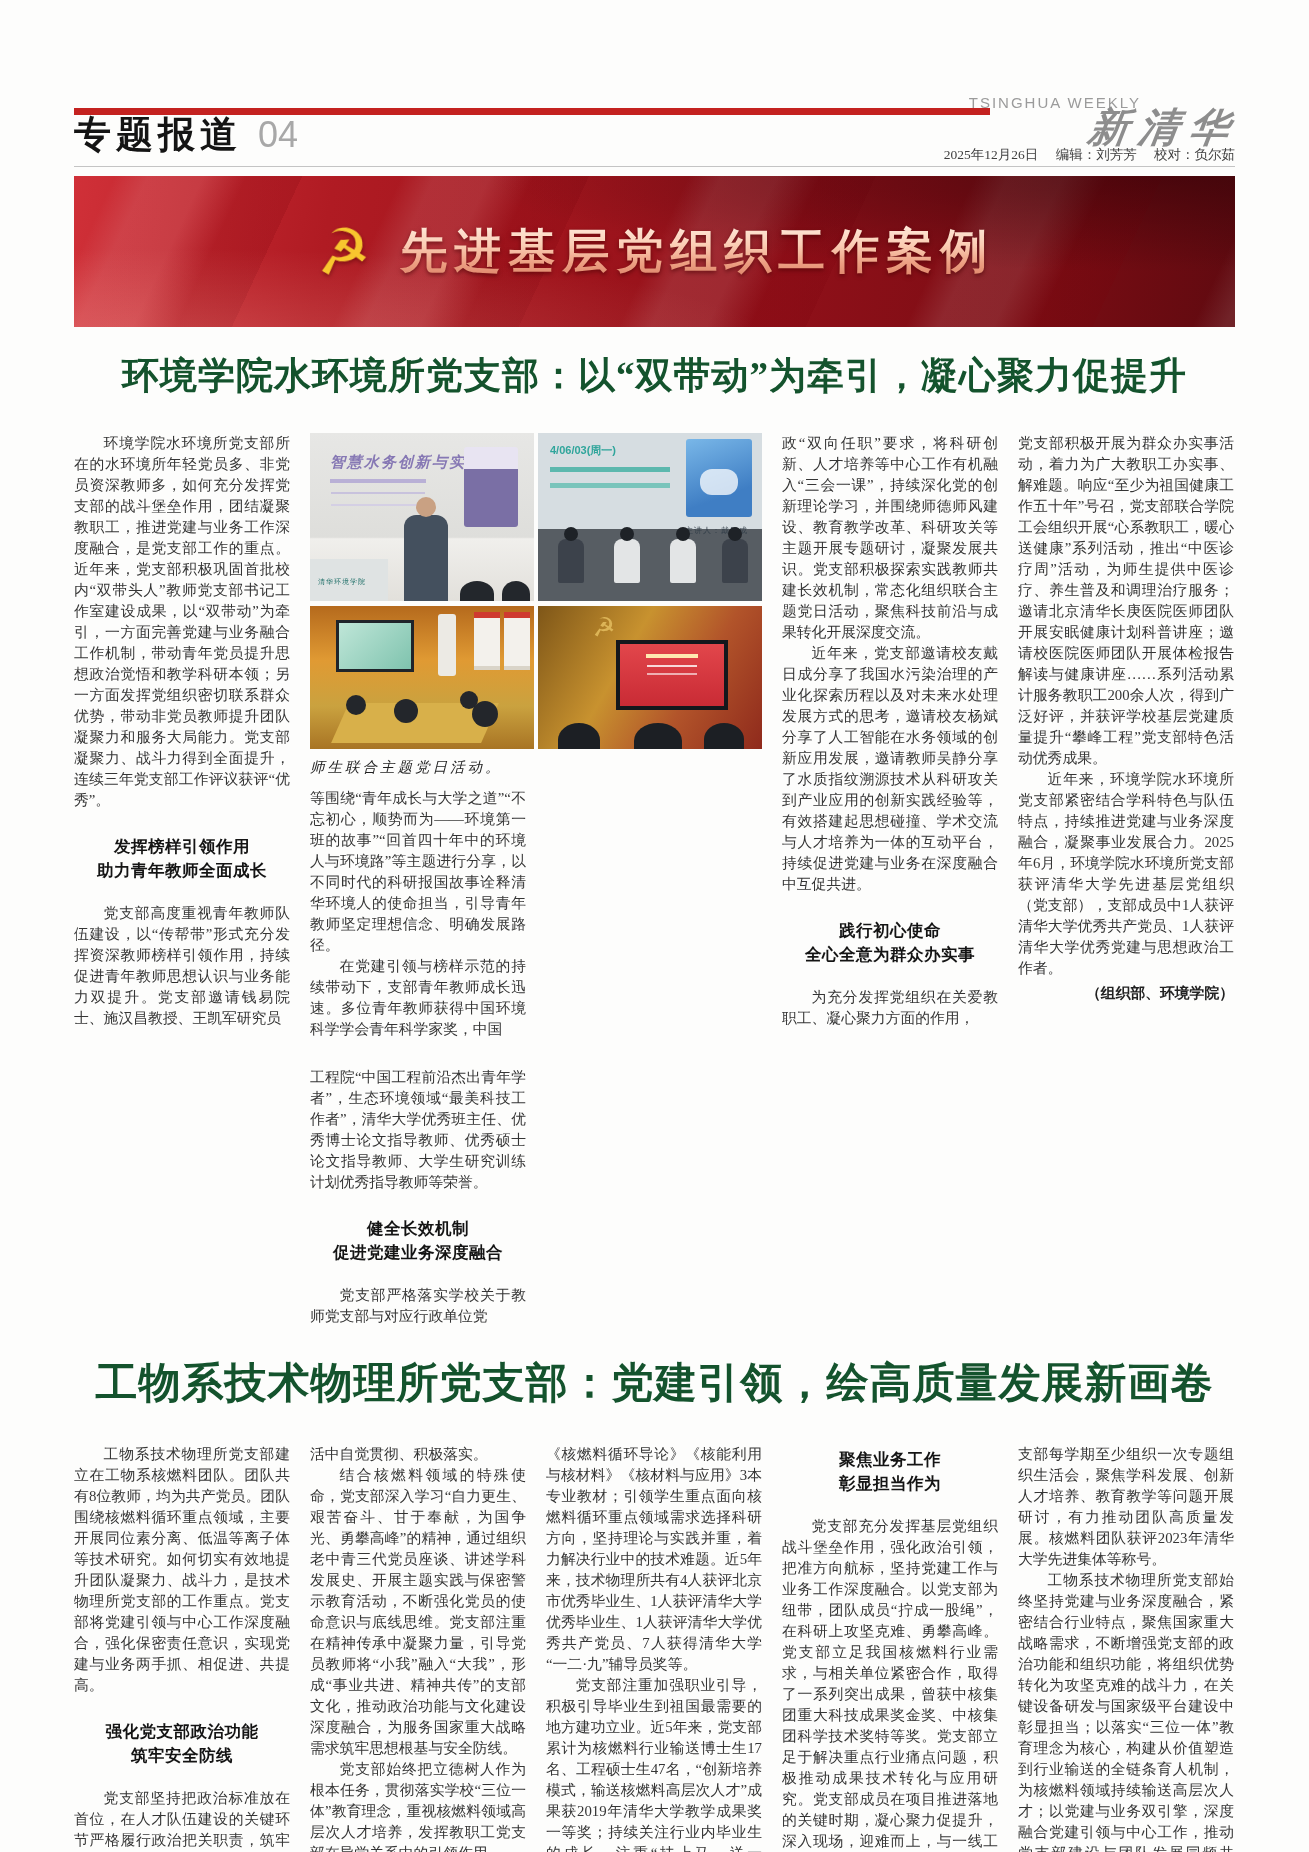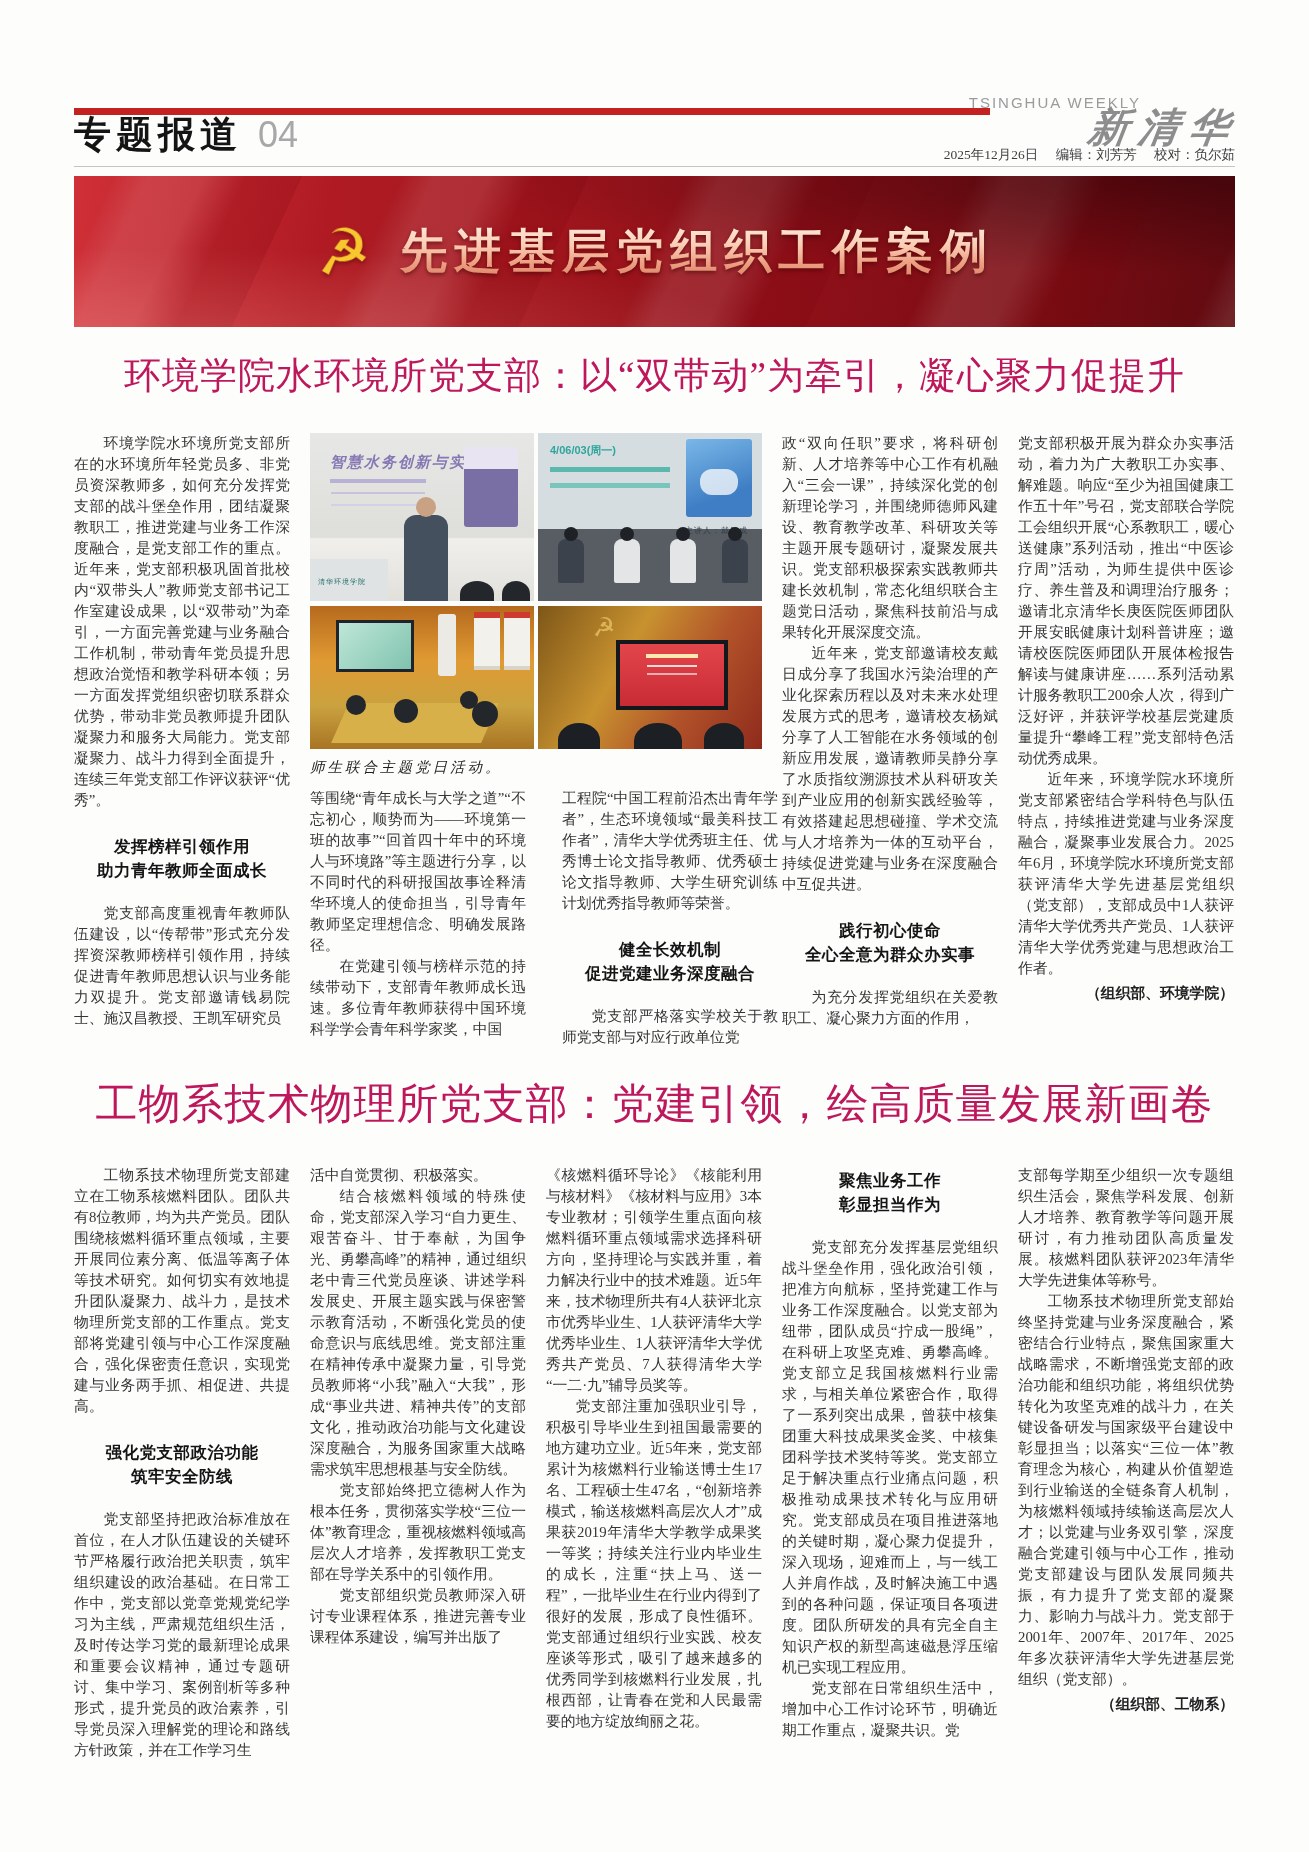--- a/index.html
+++ b/index.html
@@ -28,38 +28,38 @@
           background:radial-gradient(ellipse at 8% 110%,rgba(255,170,160,.25),transparent 40%),
                      radial-gradient(ellipse at 95% 0%,rgba(30,0,5,.45),transparent 45%);}
   .banner-inner{position:relative;z-index:2;display:flex;align-items:center;gap:30px;}
   .emblem{font-family:"DejaVu Sans",sans-serif;font-size:62px;line-height:1;color:#f8c62e;
           filter:drop-shadow(0 2px 2px rgba(70,0,0,.5));transform:rotate(-6deg);}
   .banner-title{font-size:47px;font-weight:900;letter-spacing:7px;
           background:linear-gradient(180deg,#fff0e4 0%,#fbcdb4 40%,#eda083 68%,#d87a60 100%);
           -webkit-background-clip:text;background-clip:text;color:#f6c9b0;-webkit-text-fill-color:transparent;
           filter:drop-shadow(0 2px 2px rgba(60,0,0,.55));}
   
-  .headline{margin:26px 74px 0;text-align:center;font-weight:400;color:#be185d;
+  .headline{margin:26px 74px 0;text-align:center;font-weight:700;color:#14532d;
             font-size:37px;letter-spacing:1px;line-height:1.25;white-space:nowrap;}
   .headline.h2{margin-top:30px;font-size:42px;}
   .cols{display:flex;gap:20px;margin:34px 74px 0;align-items:flex-start;}
   .col{width:216px;flex:none;}
   .span2{width:452px;flex:none;}
   .para{margin:0;font-size:14.8px;line-height:21px;text-align:justify;color:#353535;text-indent:2em;}
   .para.cont{text-indent:0;}
   .subhead{margin:24px 0 20px;font-size:16.5px;line-height:24px;font-weight:bold;text-align:center;
            color:#141414;letter-spacing:.5px;}
   .col .subhead:first-child{margin-top:4px;}
   .sig{margin:4px 0 0;font-size:14.8px;line-height:20px;font-weight:bold;text-align:right;color:#222;}
   
   figure{margin:0;}
   .photo-grid{display:grid;grid-template-columns:224px 224px;grid-template-rows:168px 143px;gap:5px 4px;}
   .photo{position:relative;overflow:hidden;}
   figcaption{margin:9px 0 11px;font-size:14.5px;font-style:italic;letter-spacing:3px;color:#1f1f1f;}
-  .two{display:flex;gap:36px;}
+  .two{display:flex;gap:27px;flex-direction:column;}
   
   .ph1{background:linear-gradient(180deg,#e7e7e5 0%,#dededb 62%,#f0efec 63%,#e2e0db 100%);}
   .ph1 .screen-title{position:absolute;left:20px;top:20px;font-size:15px;font-weight:bold;
                      color:#8678b4;letter-spacing:2px;font-style:italic;}
   .ph1 .screen-lines{position:absolute;left:20px;top:46px;width:96px;height:4px;background:#b9b0d6;
                      box-shadow:0 12px 0 -1px #c8c2dd,0 24px 0 -1px #d4cfe4;}
   .ph1 .slide-portrait{position:absolute;right:16px;top:14px;width:54px;height:80px;
                      background:linear-gradient(180deg,#e8e4f2 0 28%,#7a6fa5 28% 100%);border-radius:3px;}
   .ph1 .speaker{position:absolute;left:94px;bottom:0;width:44px;height:86px;background:#44505e;border-radius:12px 12px 0 0;}
   .ph1 .speaker::before{content:"";position:absolute;left:12px;top:-18px;width:20px;height:20px;border-radius:50%;background:#c9a183;}

